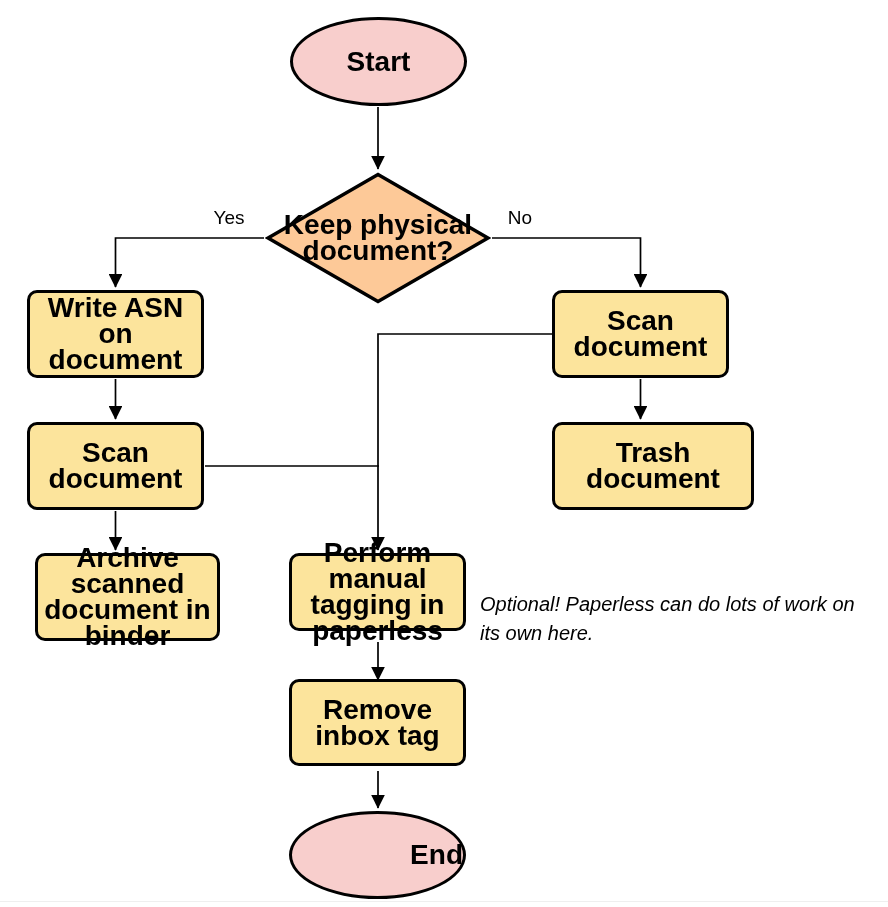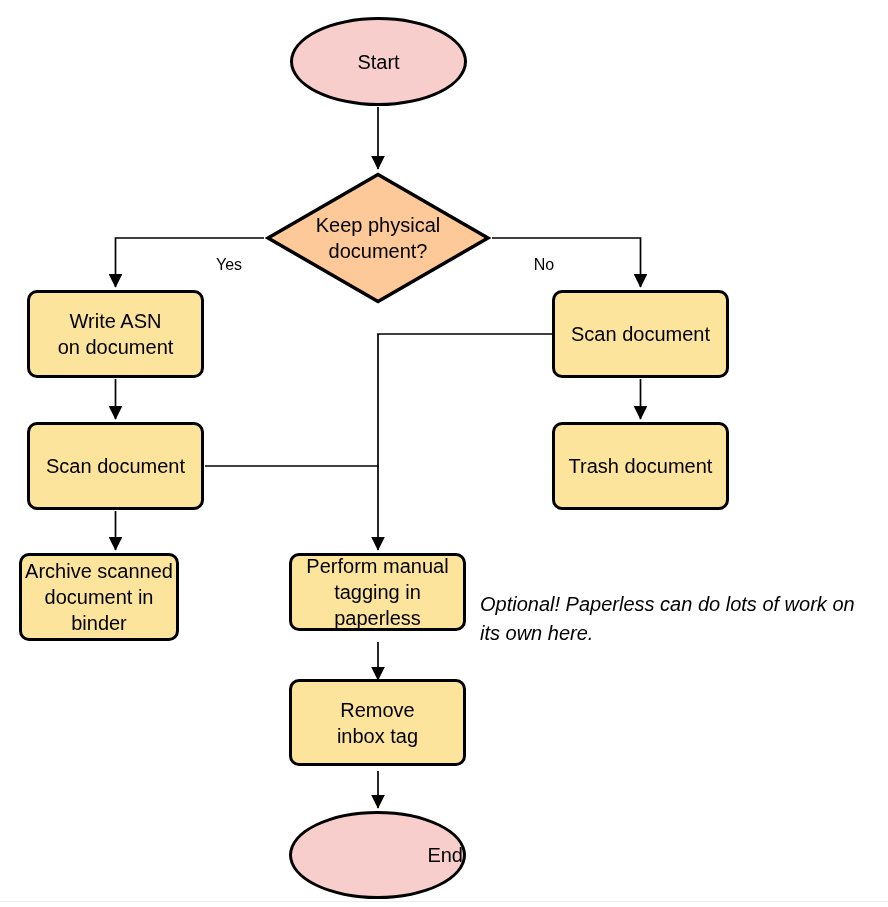--- a/index.html
+++ b/index.html
@@ -24,44 +24,44 @@
     stroke: var(--stroke, #000);
     stroke-width: 1.7;
   }
 
   .node {
     position: absolute;
     display: flex;
     align-items: center;
     justify-content: center;
     text-align: center;
-    font-size: 20px;
+    font-size: 28px;
     line-height: 26px;
     white-space: pre-line;
+    font-weight: bold;
   }
   .terminal {
     background: var(--terminal-fill, #F8CECC);
     border: 3.5px solid var(--stroke, #000);
     border-radius: 50%;
   }
   .process {
     background: var(--process-fill, #FCE49C);
     border: 3.5px solid var(--stroke, #000);
     border-radius: 10px;
   }
   .decision { background: transparent; border: none; }
   .decision svg { position: absolute; left: 0; top: 0; width: 100%; height: 100%; }
   .decision .diamond-label { position: relative; }
 
   .edge-label {
     position: absolute;
-    font-size: 16px;
+    font-size: 19px;
     line-height: 22px;
     text-align: center;
-    margin-top: 47px;
   }
 
   .note {
     position: absolute;
     font-size: 20px;
     font-style: italic;
     line-height: 29px;
     white-space: pre-line;
   }
 
@@ -111,51 +111,51 @@
       <polygon points="113,2.5 223,66 113,129.5 3,66" fill="var(--decision-fill, #FDC998)" stroke="var(--stroke, #000)" stroke-width="3.5"></polygon>
     </svg>
     <span class="diamond-label">Keep physical
 document?</span>
   </div>
 
   <div class="node process" style="left:27px; top:422px; width:177px; height:88px;">
     <span>Scan document</span>
   </div>
 
-  <div class="node process" style="left:19px; top:553px; width:160px; height:88px;">
+  <div class="node process" style="left:35px; top:553px; width:185px; height:88px;">
     <span>Archive scanned
 document in
 binder</span>
   </div>
 
   <div class="node process" style="left:552px; top:290px; width:177px; height:88px;">
     <span>Scan document</span>
   </div>
 
-  <div class="node process" style="left:552px; top:422px; width:177px; height:88px;">
+  <div class="node process" style="left:552px; top:422px; width:202px; height:88px;">
     <span>Trash document</span>
   </div>
 
   <div class="node process" style="left:289px; top:553px; width:177px; height:78px;">
     <span>Perform manual
 tagging in
 paperless</span>
   </div>
 
   <div class="node process" style="left:289px; top:679px; width:177px; height:87px;">
     <span>Remove
 inbox tag</span>
   </div>
 
   <div class="node terminal" style="left:289px; top:811px; width:177px; height:88px;justify-content:flex-end;">
     <span>End</span>
   </div>
 
   <div class="edge-label" style="left:205px; top:207px; width:48px;">Yes</div>
 
-  <div class="edge-label" style="left:520px; top:207px; width:48px;">No</div>
+  <div class="edge-label" style="left:496px; top:207px; width:48px;">No</div>
 
   <div class="note" style="left:480px; top:590px; width:420px;">Optional! Paperless can do lots of work on
 its own here.</div>
 
   <div class="page-divider"></div>
 
 </div>
 
 </body></html>

